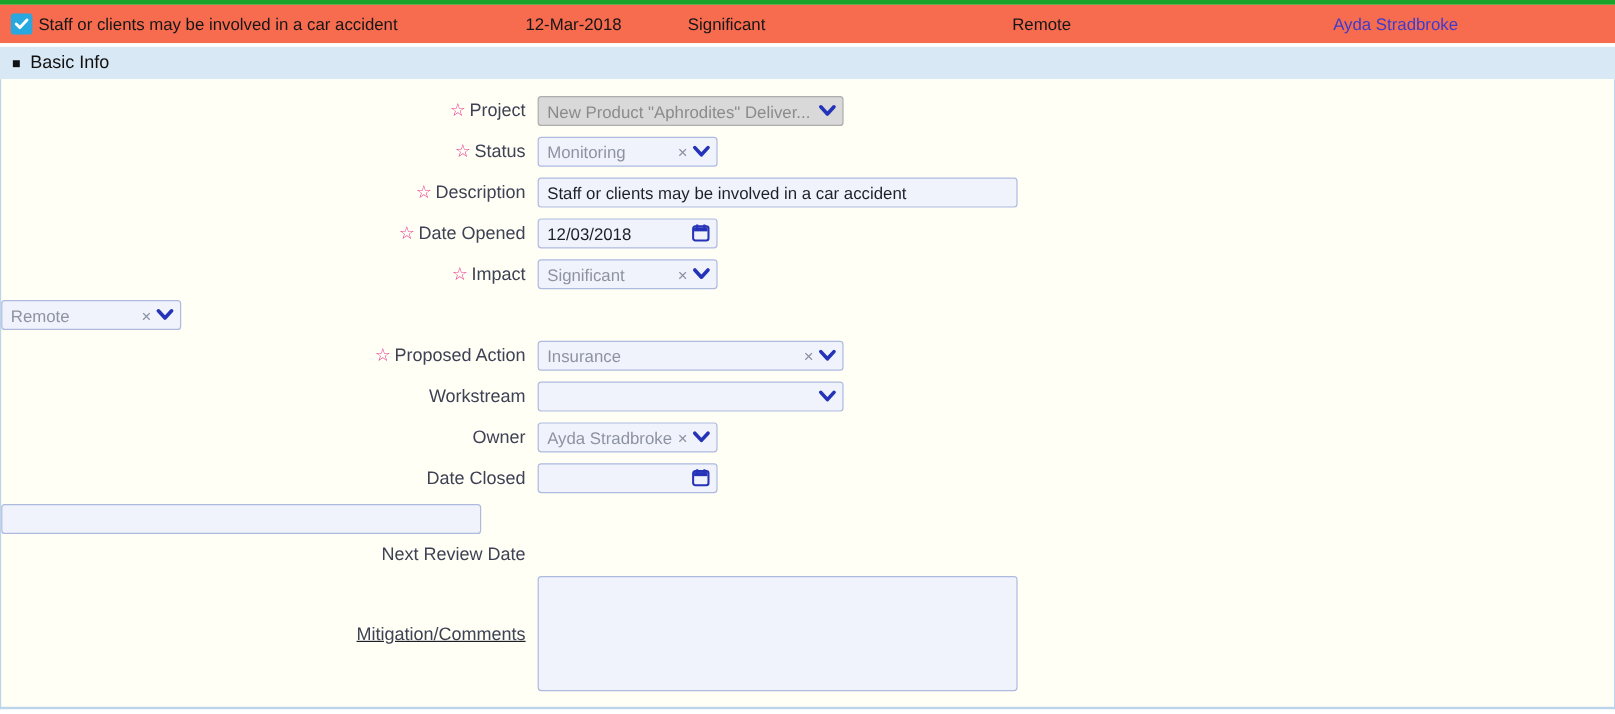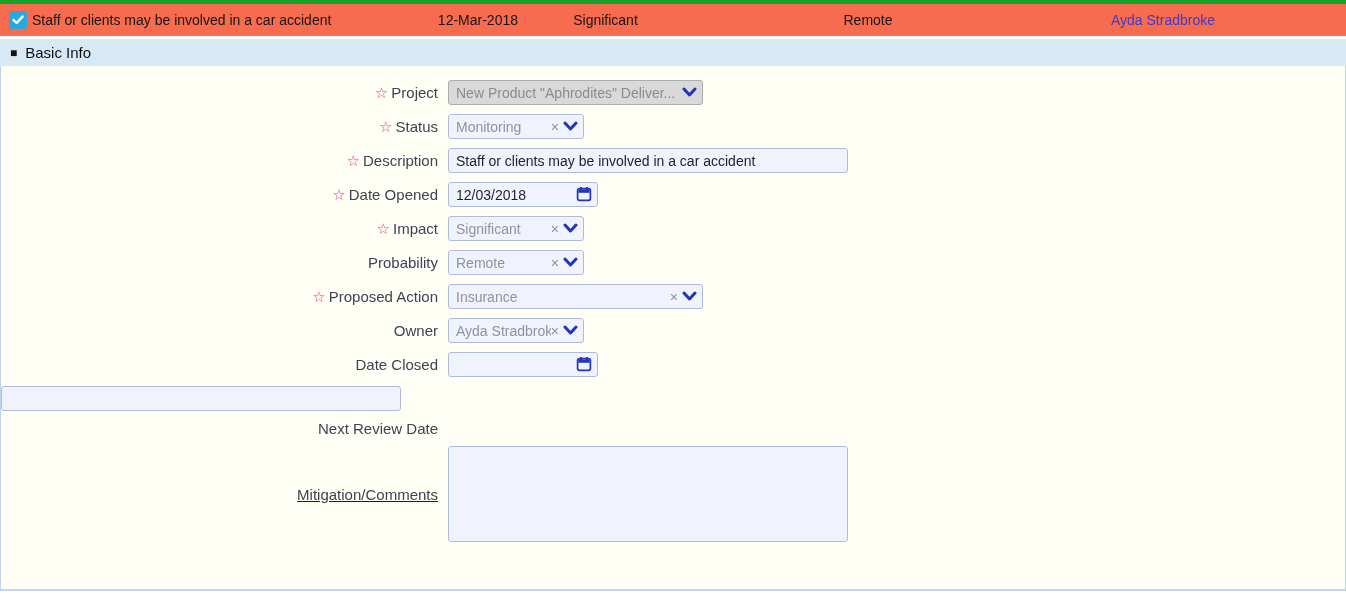--- a/index.html
+++ b/index.html
@@ -59,21 +59,21 @@
   .row.top-align { align-items: center; text-decoration: underline; }
   .label-cell {
     width: 447px; flex: 0 0 447px;
     display: flex; align-items: center; justify-content: flex-end;
     gap: 3px; padding-right: 10px;
     color: #3f4254; font-size: 15px; white-space: nowrap;
   }
   .star { color: var(--required-pink, #e8398f); font-size: 15px; line-height: 1; }
 
   .field { height: 25px; border-radius: 3px; display: flex; align-items: center; }
-  .w-sm { width: 136px; }
+  .w-sm { width: 150px; }
   .w-md { width: 255px; }
   .w-lg { width: 400px; }
 
   .select {
     background: var(--field-bg, #f0f3fc);
     border: 1px solid var(--field-border, #aebbdf);
     padding: 0 5px 0 7px; cursor: pointer; color: #8d93a1;
   }
   .select .sel-text {
     white-space: nowrap; overflow: hidden; text-overflow: clip; flex: 0 1 auto;
@@ -213,23 +213,20 @@
         <span class="chev">
           <svg width="15" height="11" viewBox="0 0 15 11">
               <path d="M2 2 L7.5 8 L13 2" fill="none" stroke="#2533b8" stroke-width="3" stroke-linecap="round" stroke-linejoin="round"></path>
             </svg>
         </span>
       </span>
     </div>
   </div>
 
   <div class="row">
-    <div class="label-cell">
-      <span>Probability</span>
-    </div>
     <div class="field select w-sm">
       <span class="sel-text">Remote</span>
       <span class="sel-right">
         <span class="clear-x">×</span>
         <span class="chev">
           <svg width="15" height="11" viewBox="0 0 15 11">
               <path d="M2 2 L7.5 8 L13 2" fill="none" stroke="#2533b8" stroke-width="3" stroke-linecap="round" stroke-linejoin="round"></path>
             </svg>
         </span>
       </span>
@@ -247,20 +244,35 @@
         <span class="clear-x">×</span>
         <span class="chev">
           <svg width="15" height="11" viewBox="0 0 15 11">
               <path d="M2 2 L7.5 8 L13 2" fill="none" stroke="#2533b8" stroke-width="3" stroke-linecap="round" stroke-linejoin="round"></path>
             </svg>
         </span>
       </span>
     </div>
   </div>
 
+  <div class="row">
+    <div class="label-cell">
+      <span>Workstream</span>
+    </div>
+    <div class="field select w-md">
+      <span class="sel-text"></span>
+      <span class="sel-right">
+        <span class="chev">
+          <svg width="15" height="11" viewBox="0 0 15 11">
+              <path d="M2 2 L7.5 8 L13 2" fill="none" stroke="#2533b8" stroke-width="3" stroke-linecap="round" stroke-linejoin="round"></path>
+            </svg>
+        </span>
+      </span>
+    </div>
+  </div>
 
   <div class="row">
     <div class="label-cell">
       <span>Owner</span>
     </div>
     <div class="field select w-sm">
       <span class="sel-text">Ayda Stradbroke</span>
       <span class="sel-right">
         <span class="clear-x">×</span>
         <span class="chev">

